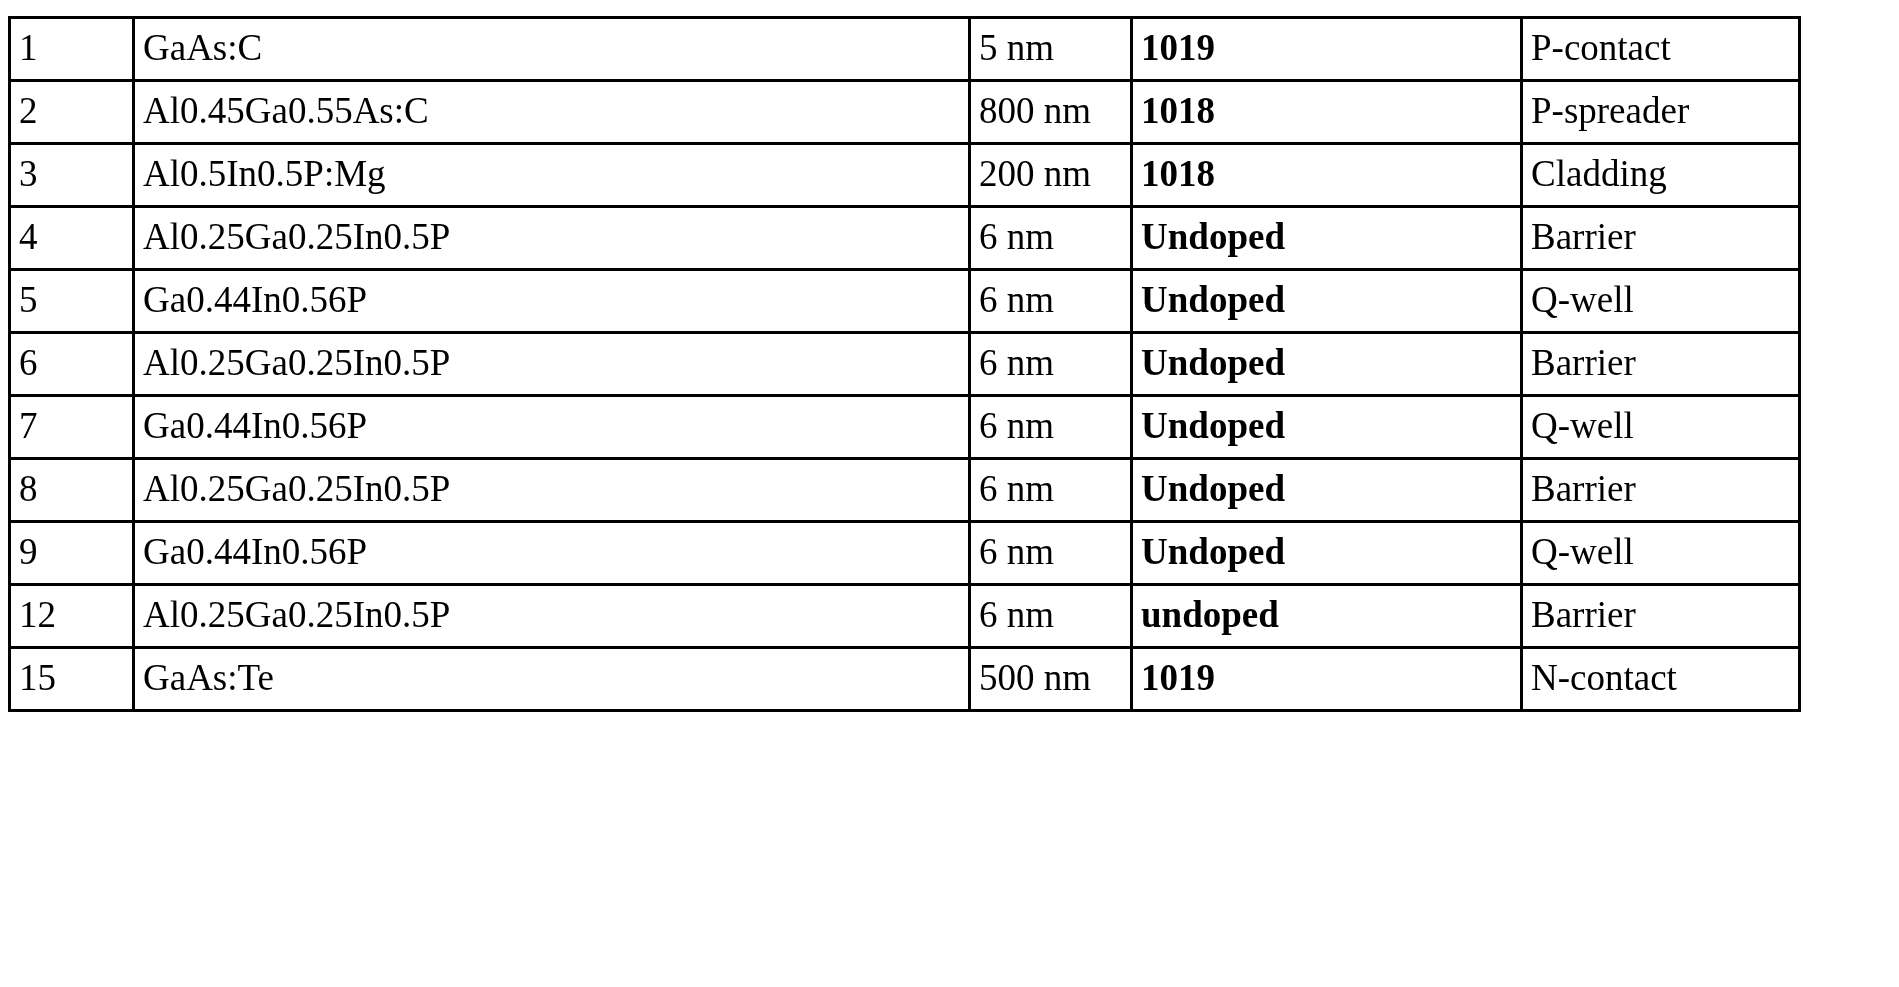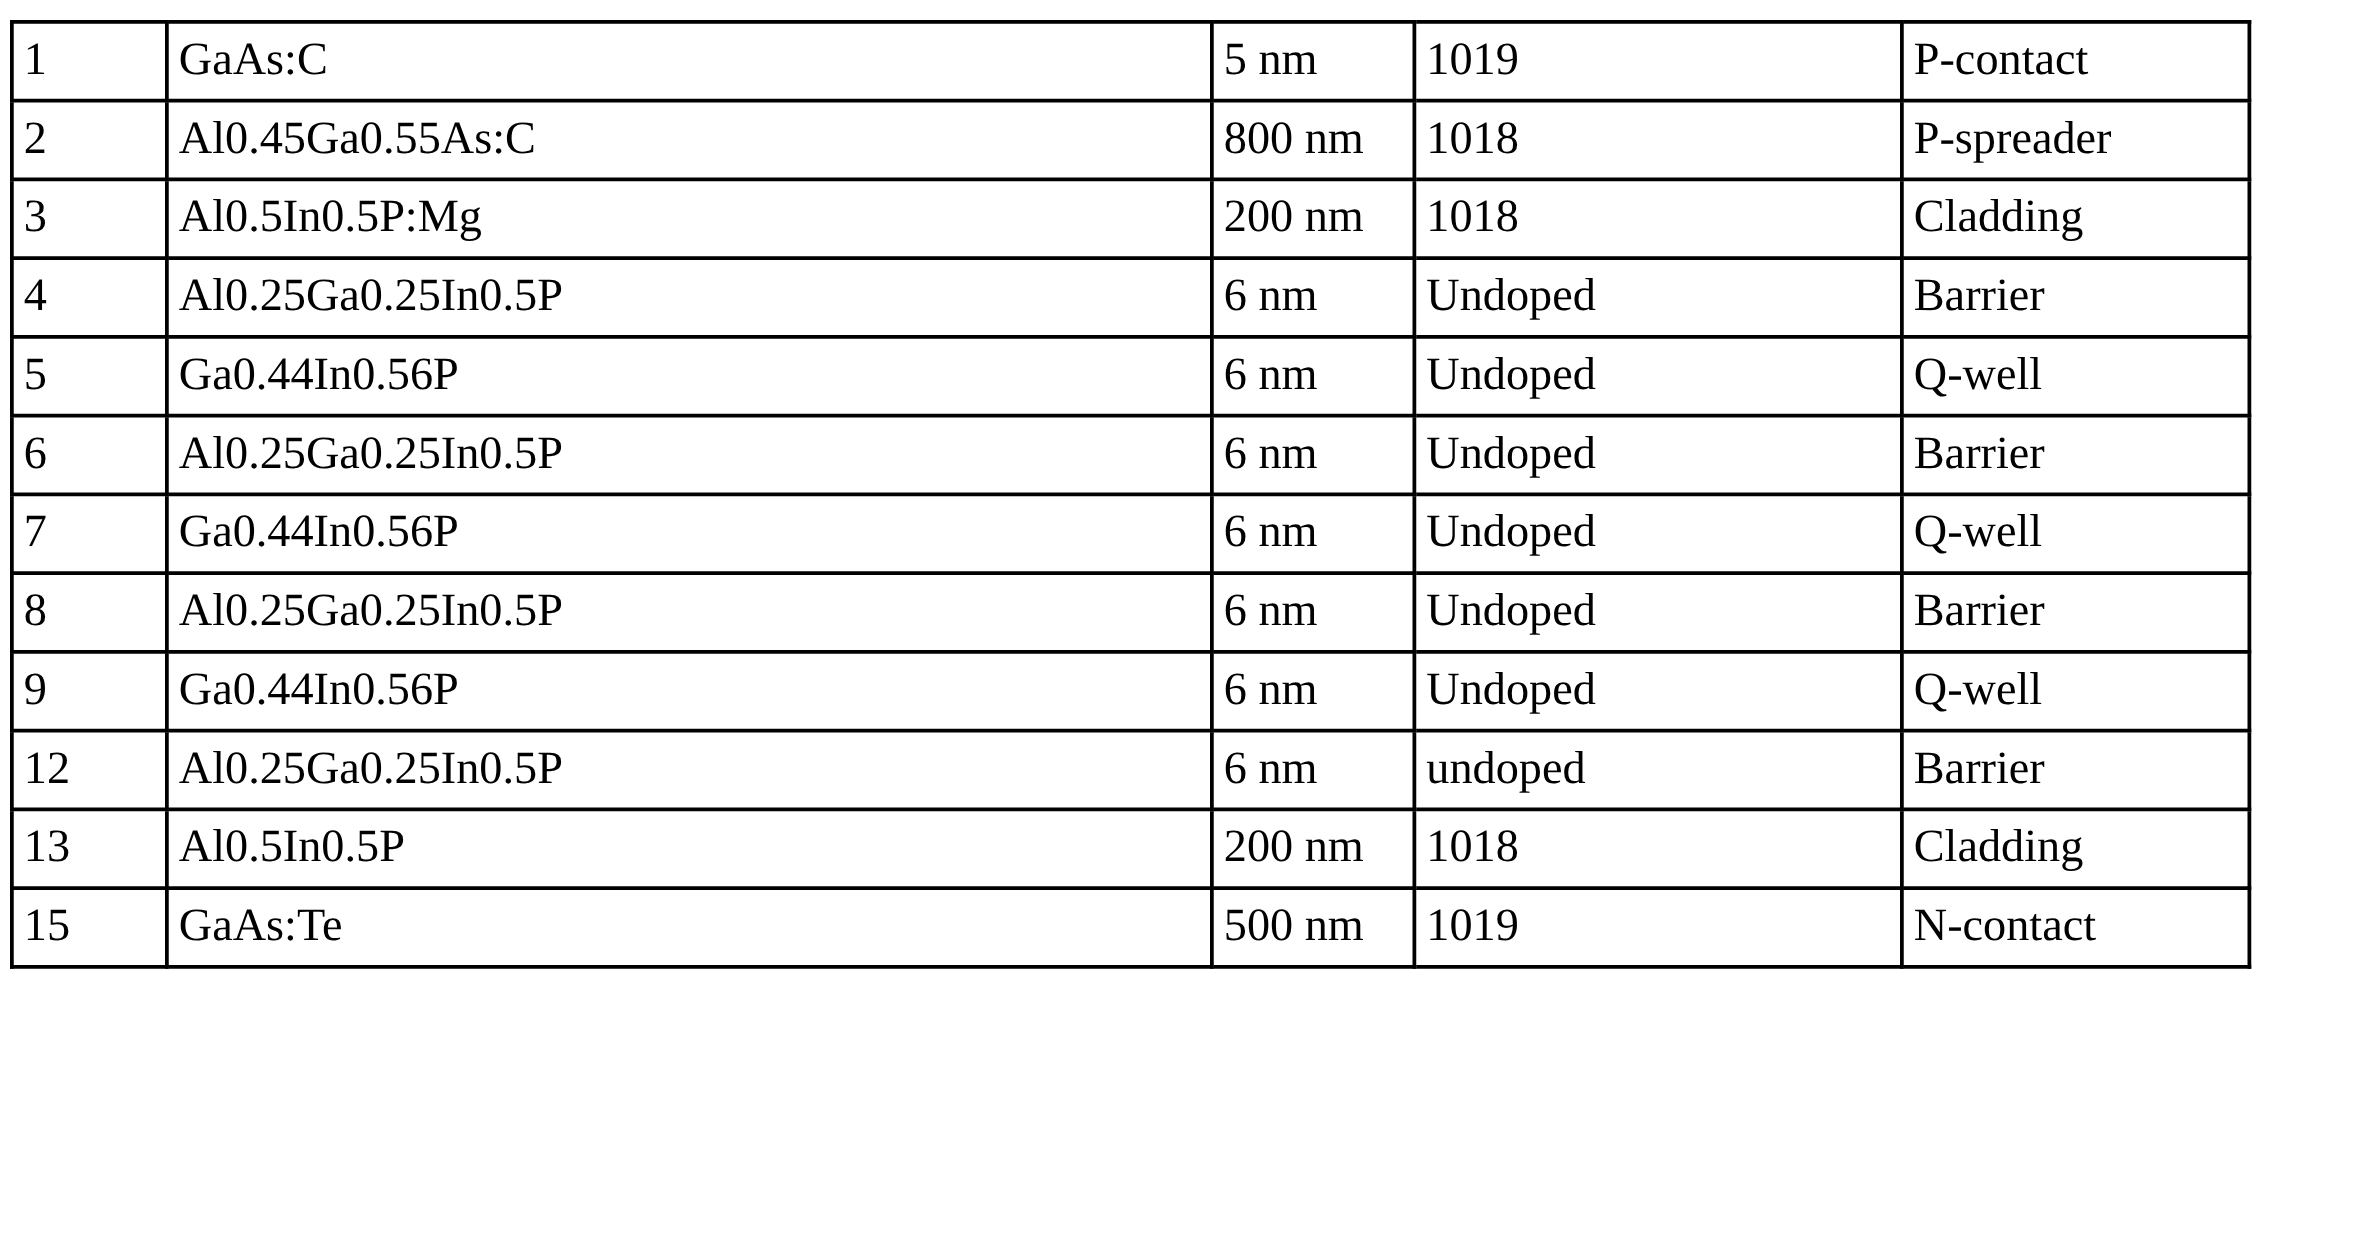--- a/index.html
+++ b/index.html
@@ -38,21 +38,21 @@
     font-size: 37px;
     line-height: 1.22;
     height: 58px;
     vertical-align: middle;
     white-space: nowrap;
     overflow: hidden;
   }
   .col-idx   { width: 124px; }
   .col-mat   { width: 836px; }
   .col-thk   { width: 162px; }
-  .col-dop   { width: 390px; }
+  .col-dop   { width: 390px; font-weight: bold; }
   .col-fun   { width: 278px; }
 </style>
 </head>
 <body>
 
 <div class="page">
   <div class="table-wrap">
     <table class="layer-table">
       <colgroup>
         <col class="col-idx">
@@ -126,27 +126,20 @@
             <td class="col-fun">Q-well</td>
           </tr>
           <tr>
             <td class="col-idx">12</td>
             <td class="col-mat">Al0.25Ga0.25In0.5P</td>
             <td class="col-thk">6 nm</td>
             <td class="col-dop">undoped</td>
             <td class="col-fun">Barrier</td>
           </tr>
           <tr>
-            <td class="col-idx">13</td>
-            <td class="col-mat">Al0.5In0.5P</td>
-            <td class="col-thk">200 nm</td>
-            <td class="col-dop">1018</td>
-            <td class="col-fun">Cladding</td>
-          </tr>
-          <tr>
             <td class="col-idx">15</td>
             <td class="col-mat">GaAs:Te</td>
             <td class="col-thk">500 nm</td>
             <td class="col-dop">1019</td>
             <td class="col-fun">N-contact</td>
           </tr>
         </tbody>
     </table>
   </div>
 </div>

